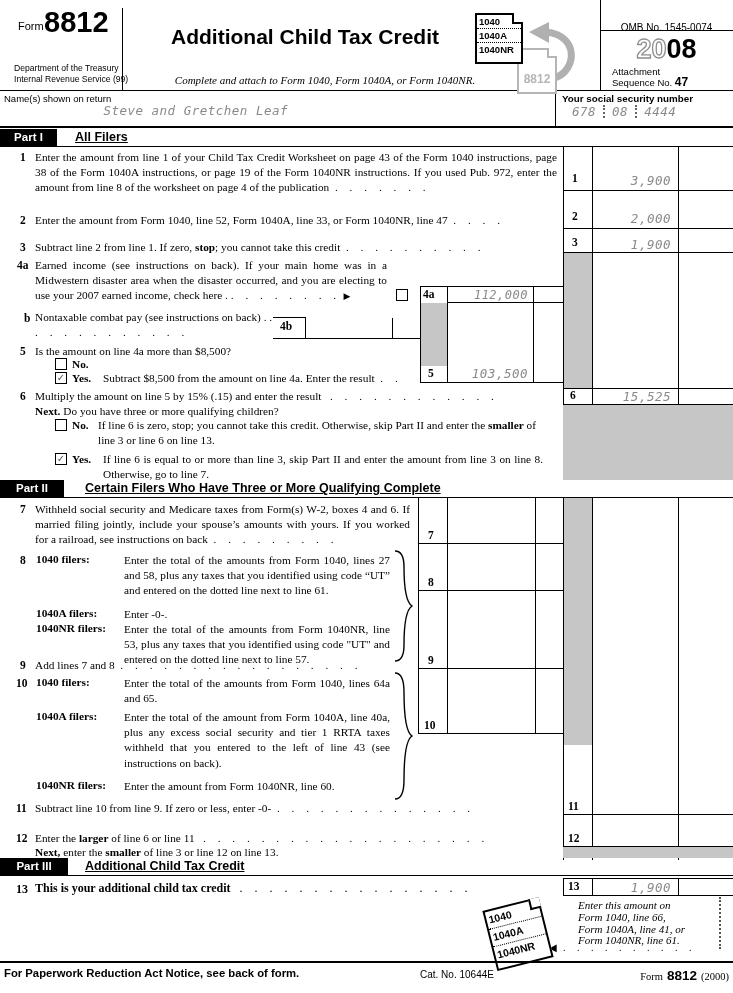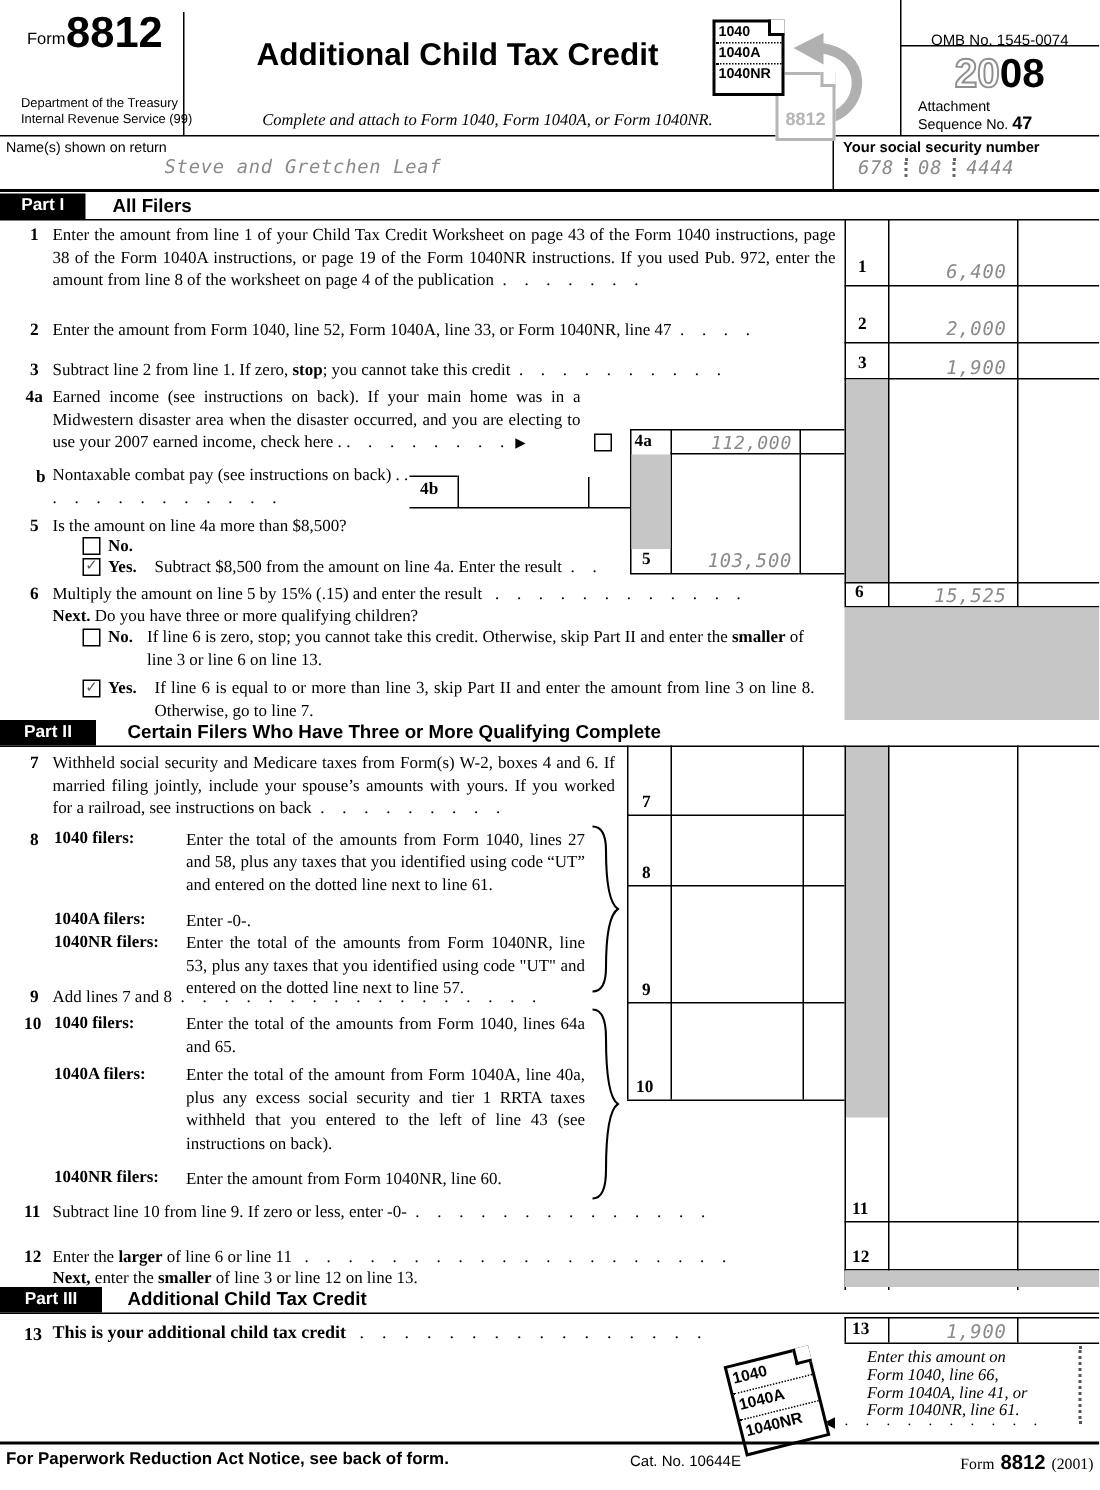--- a/index.html
+++ b/index.html
@@ -20,21 +20,21 @@
       font-size:12.5px;letter-spacing:0.5px;}
   .val{position:absolute;text-align:right;font-family:"DejaVu Sans Mono",monospace;
        font-style:italic;color:#8a8a8a;font-size:12.5px;letter-spacing:0.5px;}
   .cb{position:absolute;width:10px;height:10px;border:1px solid #000;font-size:10px;
       line-height:10px;text-align:center;color:#555;font-family:"DejaVu Sans",sans-serif;}
   .band{position:absolute;left:0;width:593px;height:17px;}
   .tag{position:absolute;left:0;top:0;height:17px;background:#000;color:#fff;
        font-weight:bold;font-family:"Liberation Sans",sans-serif;font-size:11.5px;
        text-align:center;line-height:17px;}
   .btitle{position:absolute;top:1px;font-weight:bold;font-family:"Liberation Sans",sans-serif;
-       font-size:12.5px;}
+       font-size:12.5px;text-decoration:underline;}
   .flab{position:absolute;font-weight:bold;font-size:11.3px;font-family:"Liberation Serif",serif;}
   .ear{position:absolute;right:-2px;top:-2px;width:9px;height:9px;background:#fff;
        border-left:2px solid #000;border-bottom:2px solid #000;}
   .earg{position:absolute;right:-2px;top:-2px;width:8px;height:8px;background:#fff;
        border-left:2px solid #b5b5b5;border-bottom:2px solid #b5b5b5;}
   .iconline{font-family:"Liberation Sans",sans-serif;font-weight:bold;font-size:9.5px;
        line-height:13px;border-bottom:1px dotted #000;text-align:left;padding-left:2px;}
   .iconline:last-child{border-bottom:none;}
   .ssn-sep{display:inline-block;width:0;height:13px;border-left:2px dotted #666;
        margin:0 7px;vertical-align:-2px;}
@@ -75,21 +75,21 @@
   <div class="hl" style="left:600px;top:30px;width:133px;"></div>
   <div class="abs sans" style="left:600px;top:9px;width:133px;text-align:center;font-size:10px;margin-top:13px;">OMB No. 1545-0074</div>
   <div class="abs sans b" style="left:600px;top:34px;width:133px;text-align:center;font-size:27px;"><span style="color:#fff;-webkit-text-stroke:1.3px #8f8f8f;">20</span><span>08</span></div>
   <div class="abs sans" style="left:612px;top:66px;font-size:9.5px;line-height:11px;">
     <div>Attachment</div>
     <div><span>Sequence No.</span> <span class="b" style="font-size:12px;">47</span></div>
   </div>
 
   <div class="hl" style="left:0;top:90px;width:733px;"></div>
   <span class="abs sans" style="left:4px;top:93px;font-size:9.5px;">Name(s) shown on return</span>
-  <div class="abs hw" style="left:102px;top:103px;width:200px;text-align:center;">Steve and Gretchen Leaf</div>
+  <div class="abs hw" style="left:88px;top:103px;width:200px;text-align:right;">Steve and Gretchen Leaf</div>
   <div class="vl" style="left:555px;top:90px;height:37px;"></div>
   <span class="abs sans b" style="left:562px;top:93px;font-size:9.8px;">Your social security number</span>
   <div class="abs hw" style="left:572px;top:104px;"><span>678</span><span class="ssn-sep"></span><span>08</span><span class="ssn-sep"></span><span>4444</span></div>
   <div class="hl" style="left:0;top:126px;width:733px;height:2px;"></div>
 
   <div class="band" style="top:129px;">
     <div class="tag" style="width:57px;">Part I</div>
     <div class="btitle" style="left:75px;">All Filers</div>
   </div>
   <div class="hl" style="left:0;top:146px;width:733px;"></div>
@@ -99,21 +99,21 @@
   <div class="vl" style="left:678px;top:146px;height:258px;"></div>
   <div class="hl" style="left:563px;top:190px;width:170px;"></div>
   <div class="hl" style="left:563px;top:228px;width:170px;"></div>
   <div class="hl" style="left:563px;top:252px;width:170px;"></div>
   <div class="gray" style="left:564px;top:253px;width:28px;height:135px;"></div>
   <div class="hl" style="left:563px;top:388px;width:170px;"></div>
   <div class="hl" style="left:563px;top:404px;width:170px;"></div>
   <div class="gray" style="left:563px;top:405px;width:170px;height:75px;"></div>
 
   <div class="num" style="left:572px;top:172px;">1</div>
-  <div class="val" style="left:595px;top:173px;width:76px;">6,400</div>
+  <div class="val" style="left:595px;top:173px;width:76px;">3,900</div>
   <div class="num" style="left:572px;top:210px;">2</div>
   <div class="val" style="left:595px;top:211px;width:76px;">2,000</div>
   <div class="num" style="left:572px;top:236px;">3</div>
   <div class="val" style="left:595px;top:237px;width:76px;">1,900</div>
   <div class="num" style="left:570px;top:389px;">6</div>
   <div class="val" style="left:595px;top:389px;width:76px;">15,525</div>
 
   <div class="vl" style="left:420px;top:286px;height:96px;"></div>
   <div class="vl" style="left:447px;top:286px;height:96px;"></div>
   <div class="vl" style="left:533px;top:286px;height:96px;"></div>
@@ -262,16 +262,16 @@
     <div class="iconline" style="font-size:10.5px;line-height:17px;">1040A</div>
     <div class="iconline" style="font-size:10.5px;line-height:17px;">1040NR</div>
   </div>
 
   <div class="hl" style="left:0;top:961px;width:733px;height:2px;"></div>
   <div class="abs sans b" style="left:4px;top:967px;font-size:11.3px;">For Paperwork Reduction Act Notice, see back of form.</div>
   <div class="abs sans" style="left:420px;top:969px;font-size:10px;">Cat. No. 10644E</div>
   <div class="abs" style="right:4px;top:966px;text-align:right;">
     <span style="font-size:10.5px;">Form</span>
     <span class="sans b" style="font-size:13.5px;">8812</span>
-    <span style="font-size:10.5px;">(2001)</span>
+    <span style="font-size:10.5px;">(2000)</span>
   </div>
 
 </div>
 
 </body></html>

